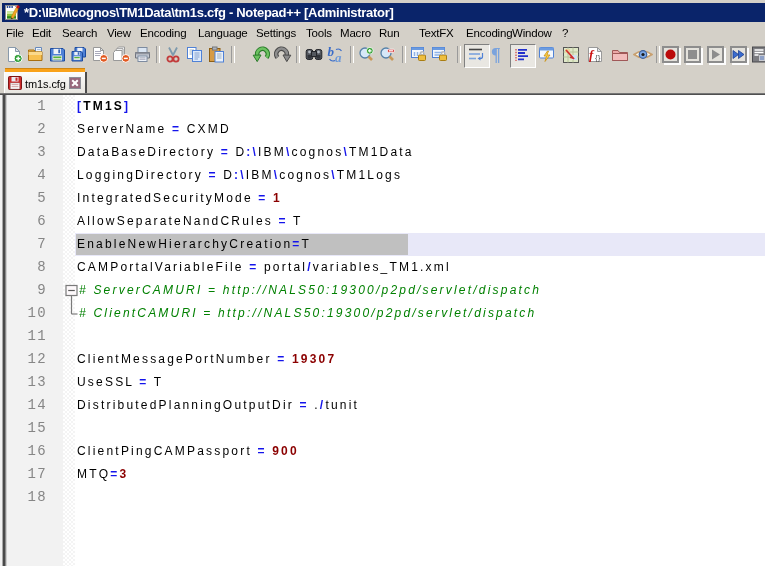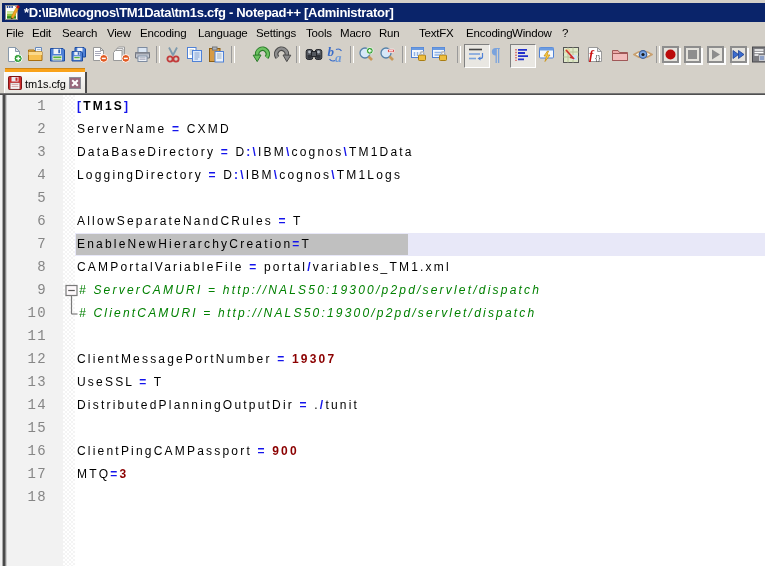--- a/index.html
+++ b/index.html
@@ -340,20 +340,21 @@
   <div class="num" style="top:276px">13</div>
   <div class="num" style="top:299px">14</div>
   <div class="num" style="top:322px">15</div>
   <div class="num" style="top:345px">16</div>
   <div class="num" style="top:368px">17</div>
   <div class="num" style="top:391px">18</div>
   <div class="ln" style="top:0"><span class="o">[</span><span class="bk">TM1S</span><span class="o">]</span></div>
   <div class="ln" style="top:23px">ServerName <span class="o">=</span> CXMD</div>
   <div class="ln" style="top:46px">DataBaseDirectory <span class="o">=</span> D<span class="o">:\</span>IBM<span class="o">\</span>cognos<span class="o">\</span>TM1Data</div>
   <div class="ln" style="top:69px">LoggingDirectory <span class="o">=</span> D<span class="o">:\</span>IBM<span class="o">\</span>cognos<span class="o">\</span>TM1Logs</div>
+  <div class="ln" style="top:92px">IntegratedSecurityMode <span class="o">=</span> <span class="nm">1</span></div>
   <div class="ln" style="top:115px">AllowSeparateNandCRules <span class="o">=</span> T</div>
   <div class="ln" style="top:138px">EnableNewHierarchyCreation<span class="o">=</span>T</div>
   <div class="ln" style="top:161px">CAMPortalVariableFile <span class="o">=</span> portal<span class="o">/</span>variables_TM1.xml</div>
   <div class="ln cm" style="top:184px;left:79px"># ServerCAMURI = http://NALS50:19300/p2pd/servlet/dispatch</div>
   <div class="ln cm" style="top:207px;left:79px"># ClientCAMURI = http://NALS50:19300/p2pd/servlet/dispatch</div>
   <div class="ln" style="top:253px">ClientMessagePortNumber <span class="o">=</span> <span class="nm">19307</span></div>
   <div class="ln" style="top:299px">DistributedPlanningOutputDir <span class="o">=</span> .<span class="o">/</span>tunit</div>
   <div class="ln" style="top:276px">UseSSL <span class="o">=</span> T</div>
   <div class="ln" style="top:345px">ClientPingCAMPassport <span class="o">=</span> <span class="nm">900</span></div>
   <div class="ln" style="top:368px">MTQ<span class="o">=</span><span class="nm">3</span></div>

